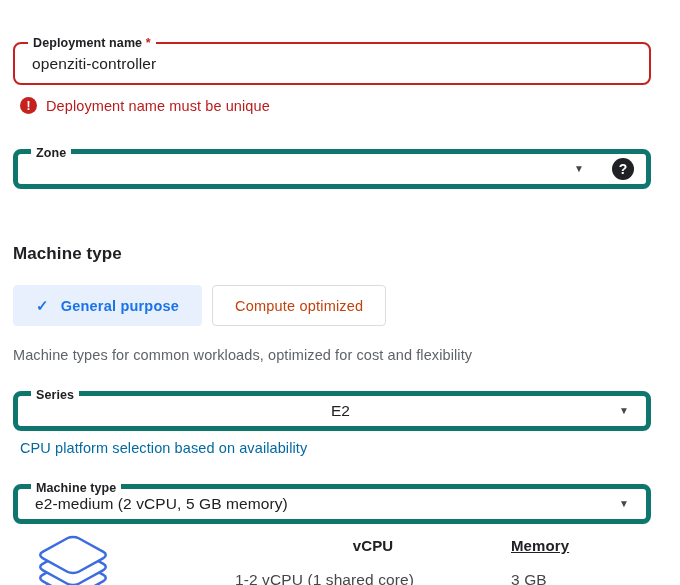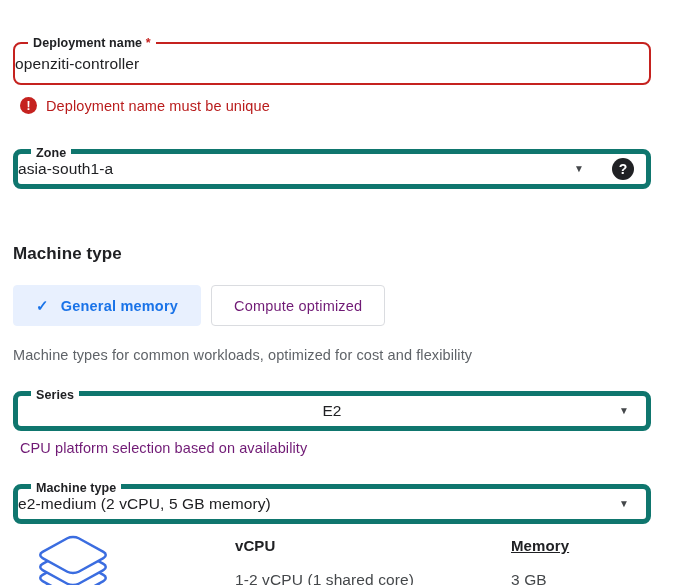--- a/index.html
+++ b/index.html
@@ -38,20 +38,21 @@
     font-weight: bold;
     color: #202124;
     letter-spacing: 0.1px;
     line-height: 16px;
     white-space: nowrap;
   }
   .asterisk { color: #c5221f; }
   .field-value {
     font-size: 15.5px;
     color: #202124;
+    padding-left: 17px;
     letter-spacing: 0.1px;
   }
   .caret {
     position: absolute;
     right: 17px;
     top: 50%;
     transform: translateY(-50%);
     font-size: 10px;
     color: #44474a;
     line-height: 1;
@@ -112,21 +113,21 @@
     letter-spacing: 0.1px;
   }
 
   
   .tabs { margin-top: 21px; display: flex; gap: 10px; }
   .tab {
     height: 41px;
     border: 1px solid #dadce0;
     border-radius: 4px;
     background: #ffffff;
-    color: #701a75;
+    color: #c2410c;
     font-family: "Liberation Sans", sans-serif;
     font-size: 14.5px;
     letter-spacing: 0.2px;
     padding: 0 22px;
     display: flex;
     align-items: center;
     gap: 12px;
     cursor: pointer;
   }
   .tab.selected {
@@ -139,35 +140,35 @@
 
   .desc-text {
     margin: 21px 0 14px 0;
     font-size: 14.5px;
     color: #5f6368;
     letter-spacing: 0.1px;
   }
   .helper-text {
     margin: 9px 0 0 7px;
     font-size: 14.5px;
-    color: #701a75;
+    color: #0369a1;
     letter-spacing: 0.1px;
   }
 
   
   .specs {
     margin-top: 5px;
     display: flex;
     align-items: flex-start;
     padding-left: 20px;
   }
   .stack-icon-box { width: 80px; flex: 0 0 auto; }
   .spec-col-vcpu { margin-left: 122px; width: 276px; padding-top: 8px; }
   .spec-col-memory { padding-top: 8px; text-decoration: underline; }
-  .spec-header { font-size: 15px; font-weight: bold; color: #202124; letter-spacing: 0.1px; }
+  .spec-header { font-size: 15px; font-weight: bold; color: #202124; letter-spacing: 0.1px; text-align: center; }
   .spec-value { margin-top: 17px; font-size: 15.5px; color: #44474a; letter-spacing: 0.1px; }
 </style>
 </head>
 <body>
 
 <div class="page">
 
   <div class="field error-state deployment-field">
     <span class="field-label">
       <span>Deployment name</span>
@@ -178,31 +179,30 @@
 
   <div class="error-row">
     <span class="error-icon">!</span>
     <span class="error-text">Deployment name must be unique</span>
   </div>
 
   <div class="field zone-field">
     <span class="field-label">
       <span>Zone</span>
     </span>
-    <span class="field-value">asia-south1-a</span>
     <span class="caret with-help">▼</span>
     <span class="help-badge">?</span>
   </div>
 
   <h2 class="section-heading">Machine type</h2>
 
   <div class="tabs">
     <button class="tab selected">
       <span class="check-glyph">✓</span>
-      <span>General memory</span>
+      <span>General purpose</span>
     </button>
     <button class="tab">
       <span>Compute optimized</span>
     </button>
   </div>
 
   <p class="desc-text">Machine types for common workloads, optimized for cost and flexibility</p>
 
   <div class="field series-field">
     <span class="field-label">

